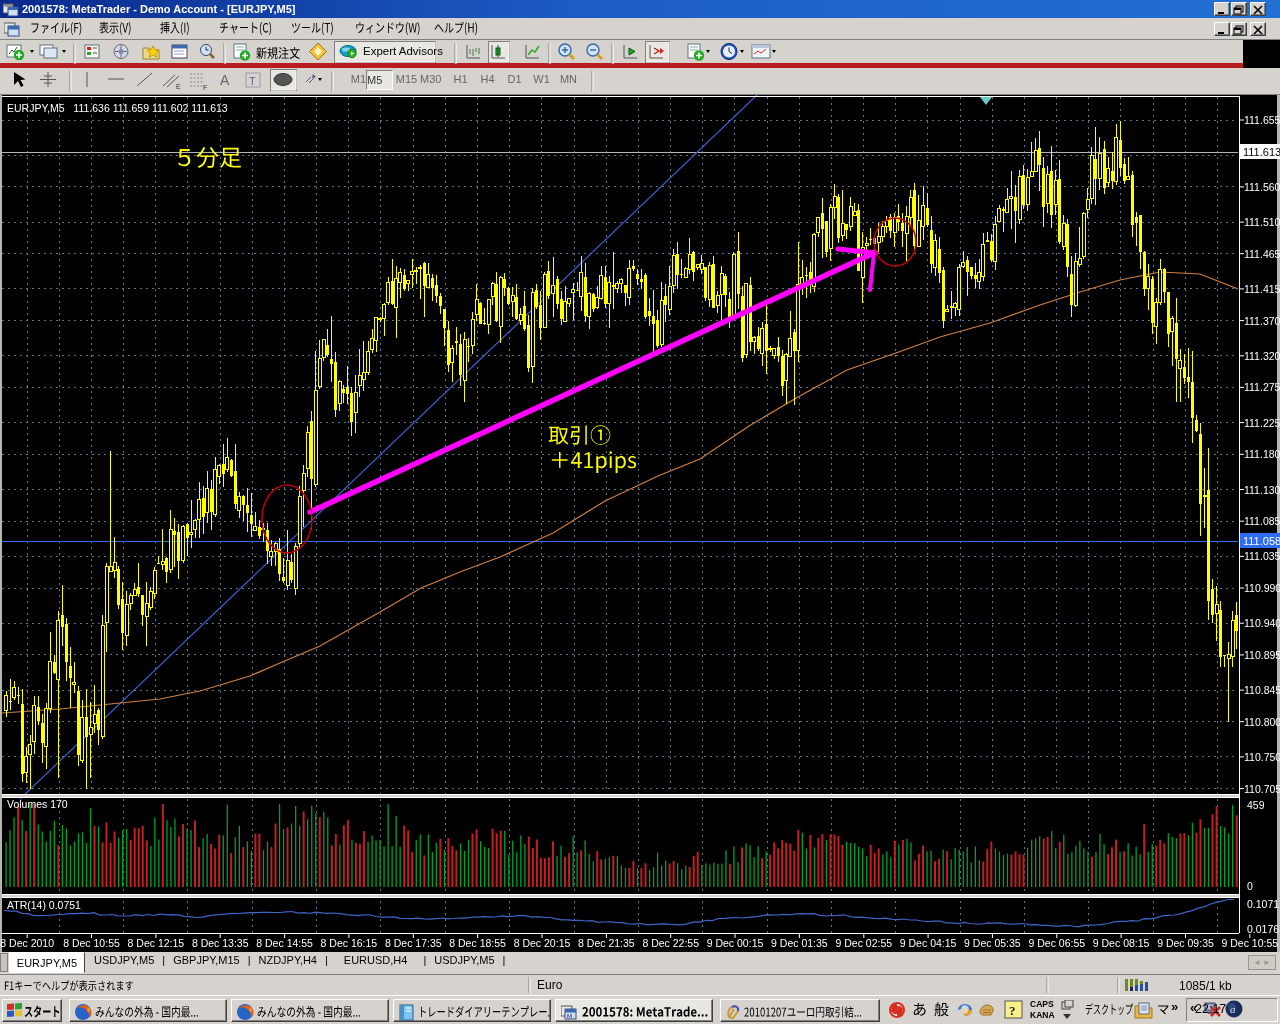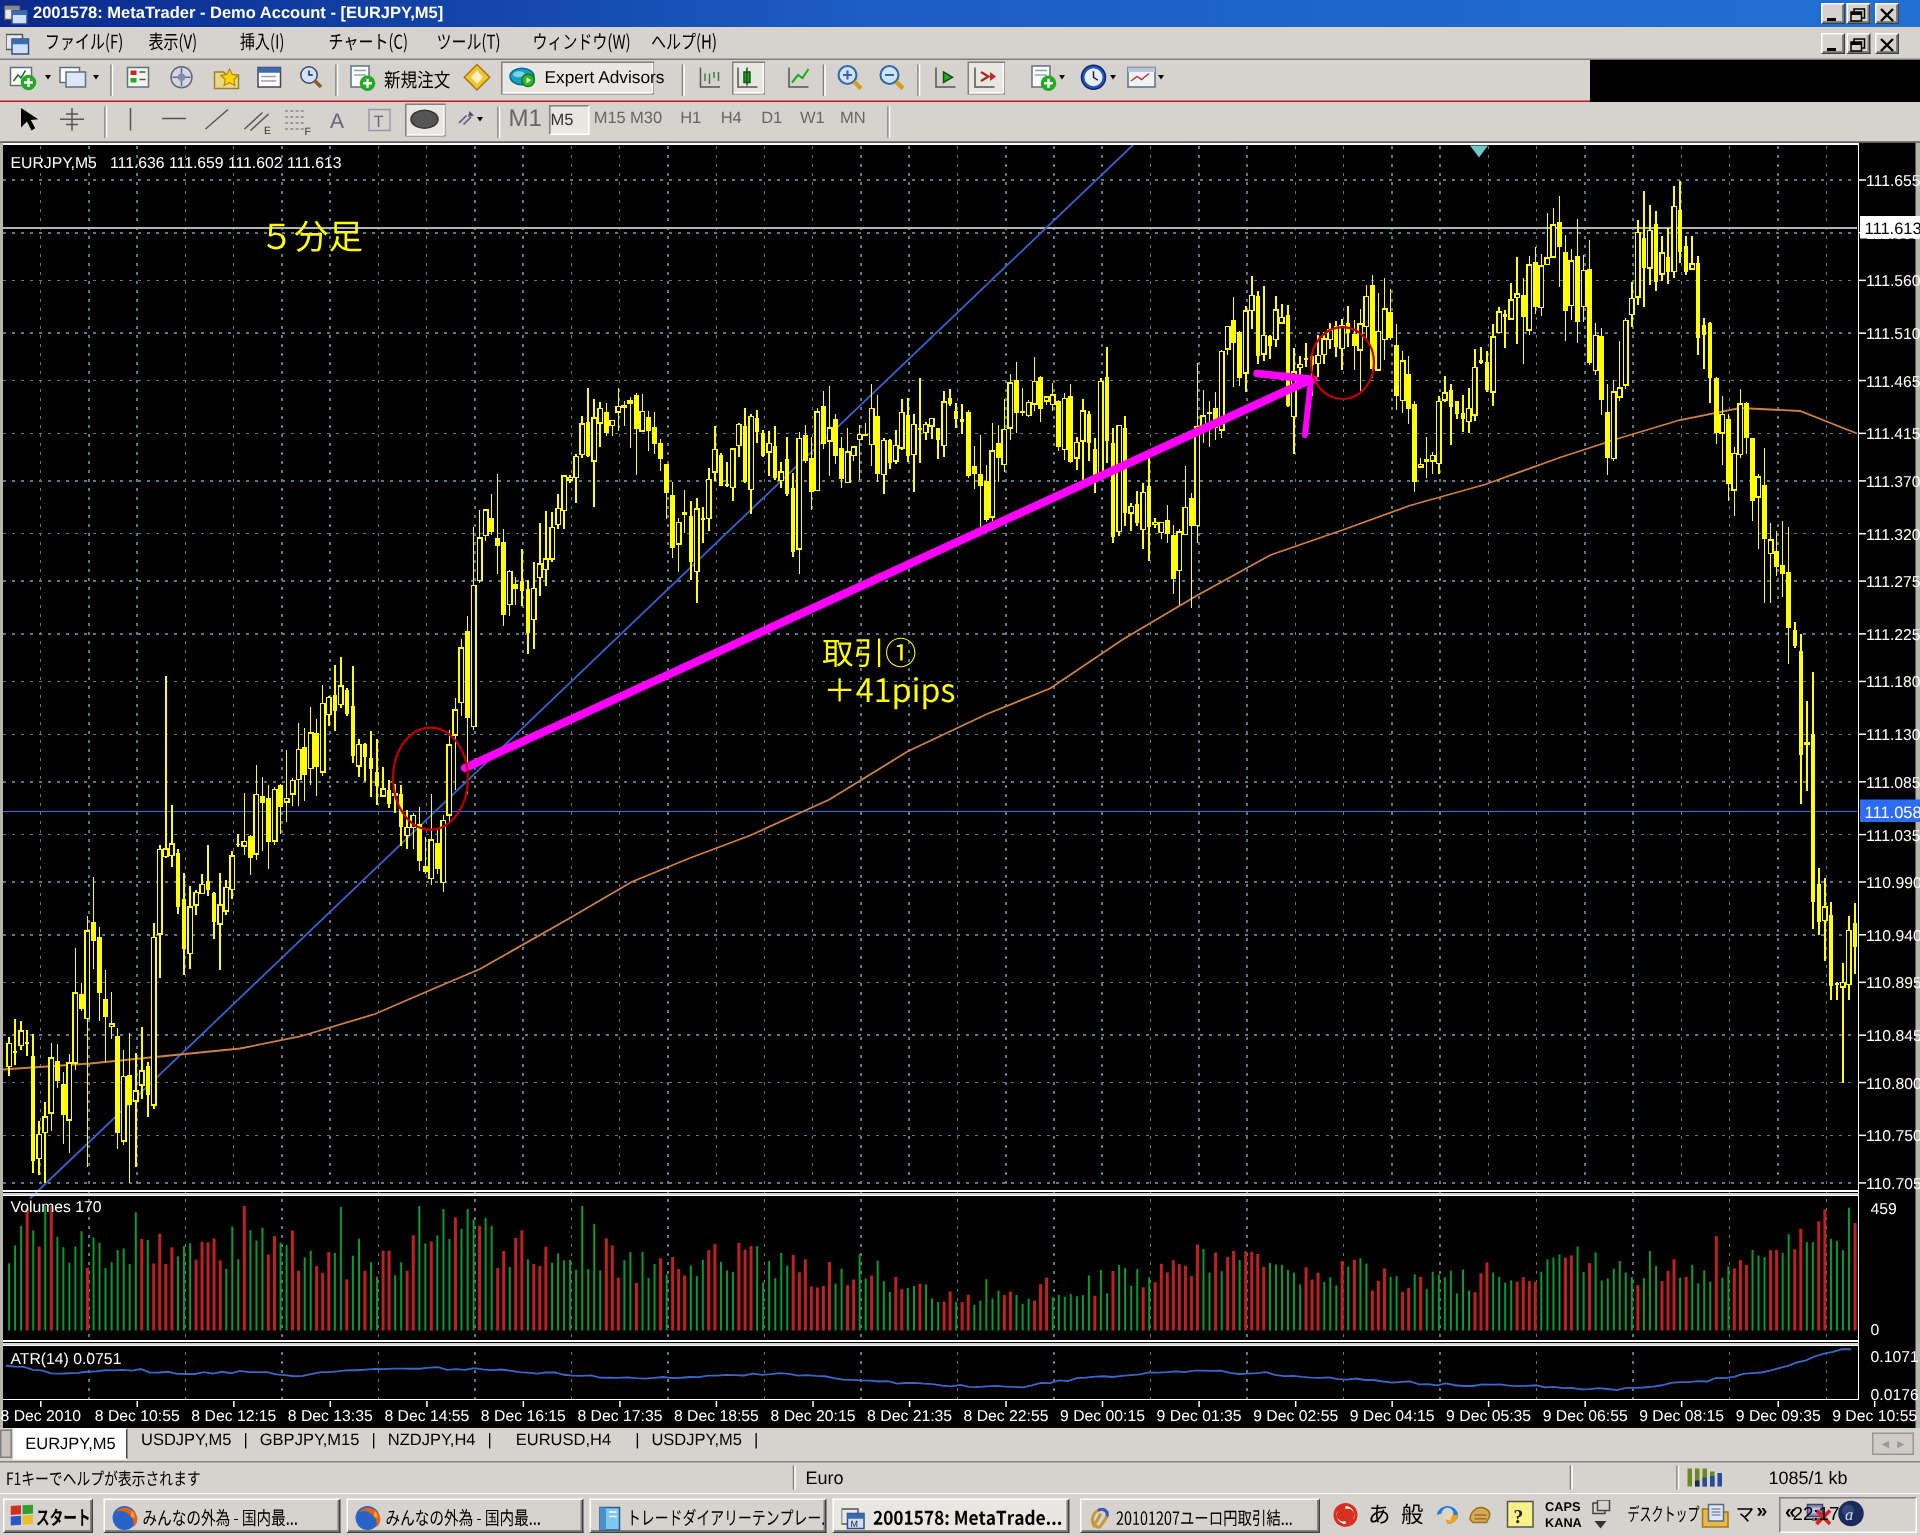--- a/index.html
+++ b/index.html
@@ -1,18 +1,18 @@
 <!DOCTYPE html>
 <html><head><meta charset="utf-8"><style>
 *{margin:0;padding:0;box-sizing:border-box}
 html,body{width:1280px;height:1024px;overflow:hidden;background:#000;font-family:"Liberation Sans",sans-serif}
 .abs{position:absolute}
 #title{position:absolute;left:0;top:0;width:1280px;height:18px;background:linear-gradient(to right,#0a2a8c 0%,#1c5cc4 45%,#2270d4 100%)}
 #menu{position:absolute;left:0;top:18px;width:1280px;height:22px;background:#d6d3ce;border-bottom:1px solid #808080}
-#tb1{position:absolute;left:0;top:40px;width:1060px;height:28px;background:#d6d3ce;border-bottom:1px solid #b91c1c}
+#tb1{position:absolute;left:0;top:40px;width:1243px;height:28px;background:#d6d3ce;border-bottom:5px solid #b91c1c}
 #tb2{position:absolute;left:0;top:68px;width:1280px;height:27px;background:#d6d3ce;border-bottom:1px solid #808080}
 .wbtn{position:absolute;width:16px;height:14px;background:#d6d3ce;border:1px solid;border-color:#fff #404040 #404040 #fff;box-shadow:inset -1px -1px 0 #808080}
 .press{border:1px solid;border-color:#808080 #fff #fff #808080;background:#e9e7e2}
 #tabs{position:absolute;left:0;top:952px;width:1280px;height:22px;background:#d6d3ce}
 #status{position:absolute;left:0;top:974px;width:1280px;height:21px;background:#d6d3ce;border-top:1px solid #808080}
 #task{position:absolute;left:0;top:995px;width:1280px;height:29px;background:#d6d3ce;border-top:1px solid #fff}
 .taskbtn{position:absolute;top:3px;height:23px;border:1px solid;border-color:#fff #404040 #404040 #fff;box-shadow:inset -1px -1px 0 #808080;background:#d6d3ce}
 .tbicon{position:absolute;top:3px;width:20px;height:20px}
 </style></head><body>
 
@@ -198,21 +198,21 @@
       <line x1="271" y1="22" x2="296" y2="22" stroke="#fff"></line>
       <line x1="296" y1="2" x2="296" y2="22" stroke="#fff"></line>
 <ellipse cx="283" cy="11.5" rx="9" ry="6" fill="#555" stroke="#333"></ellipse>
 <path d="M306,14 l5,-5 M309,15 l5,-5" stroke="#557"></path>
       <path d="M313,6 l3,3 -4,1 z" fill="#557"></path>
       <path d="M318,10 l4,0 -2,3 z" fill="#000"></path>
 <line x1="332" y1="3" x2="332" y2="24" stroke="#808080"></line>
       <line x1="333" y1="3" x2="333" y2="24" stroke="#fff"></line>
 </svg>
 <div class="abs" style="left:339px;top:2px;width:260px;height:21px">
-      <div class="abs" style="left:0px;top:0;width:27px;height:20px;color:#666;font-size:16px;text-align:left;line-height:19px">M1</div>
+      <div class="abs" style="left:0px;top:0;width:27px;height:20px;color:#666;font-size:11px;text-align:right;line-height:19px">M1</div>
       <div class="abs" style="left:27px;top:0;width:27px;height:20px;border:1px solid #808080;border-bottom-color:#fff;border-right-color:#fff;background:#e9e7e2;color:#333;font-size:11px;text-align:left;line-height:19px">M5</div>
       <div class="abs" style="left:54px;top:0;width:27px;height:20px;color:#666;font-size:11px;text-align:center;line-height:19px">M15</div>
       <div class="abs" style="left:81px;top:0;width:27px;height:20px;color:#666;font-size:11px;text-align:left;line-height:19px">M30</div>
       <div class="abs" style="left:108px;top:0;width:27px;height:20px;color:#666;font-size:11px;text-align:center;line-height:19px">H1</div>
       <div class="abs" style="left:135px;top:0;width:27px;height:20px;color:#666;font-size:11px;text-align:center;line-height:19px">H4</div>
       <div class="abs" style="left:162px;top:0;width:27px;height:20px;color:#666;font-size:11px;text-align:center;line-height:19px">D1</div>
       <div class="abs" style="left:189px;top:0;width:27px;height:20px;color:#666;font-size:11px;text-align:center;line-height:19px">W1</div>
       <div class="abs" style="left:216px;top:0;width:27px;height:20px;color:#666;font-size:11px;text-align:center;line-height:19px">MN</div>
     </div>
 <svg class="abs" style="left:591px;top:0" width="4" height="27">

